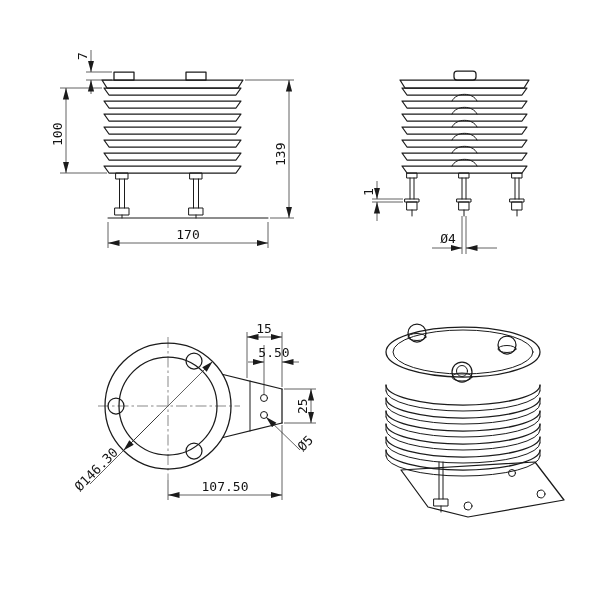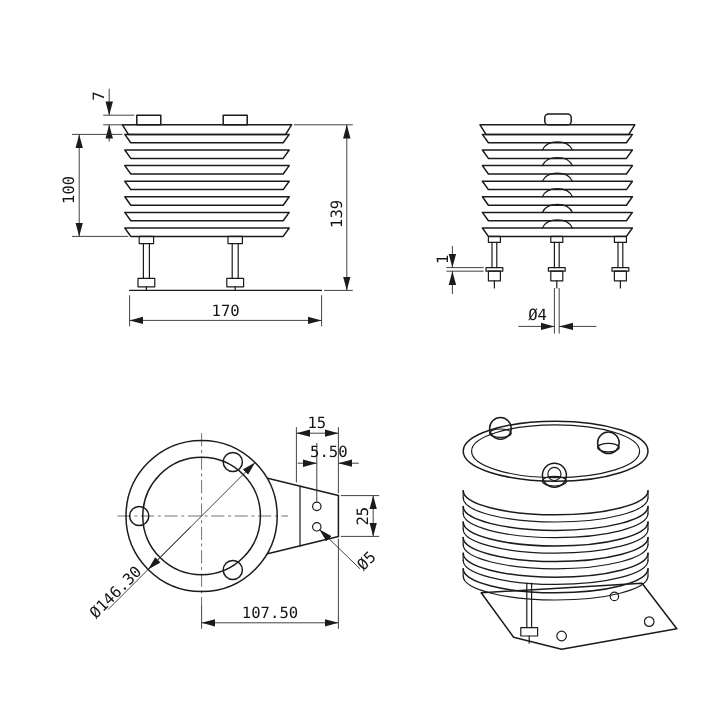--- a/index.html
+++ b/index.html
@@ -1,17 +1,17 @@
 <!DOCTYPE html>
 <html><head>
 <meta charset="utf-8">
 <style>
   html,body{margin:0;padding:0;background:#ffffff;}
   #stage{position:relative;width:600px;height:565px;background:#ffffff;overflow:hidden;
-         font-family:"DejaVu Sans Mono",monospace;margin-top:24px;}
+         font-family:"DejaVu Sans Mono",monospace;}
   svg{display:block;}
   .obj{fill:none;stroke:#1b1b1b;stroke-width:1.25;stroke-linejoin:round;stroke-linecap:round;}
   .obj2{fill:none;stroke:#1b1b1b;stroke-width:1;stroke-linejoin:round;stroke-linecap:round;}
   .dim{fill:none;stroke:#2e2e2e;stroke-width:0.75;}
   .cl{fill:none;stroke:#3a3a3a;stroke-width:0.6;stroke-dasharray:11 3 2.5 3;}
   text.dimtxt{font:13px "DejaVu Sans Mono",monospace;fill:#141414;}
 </style>
 </head>
 <body>
 

